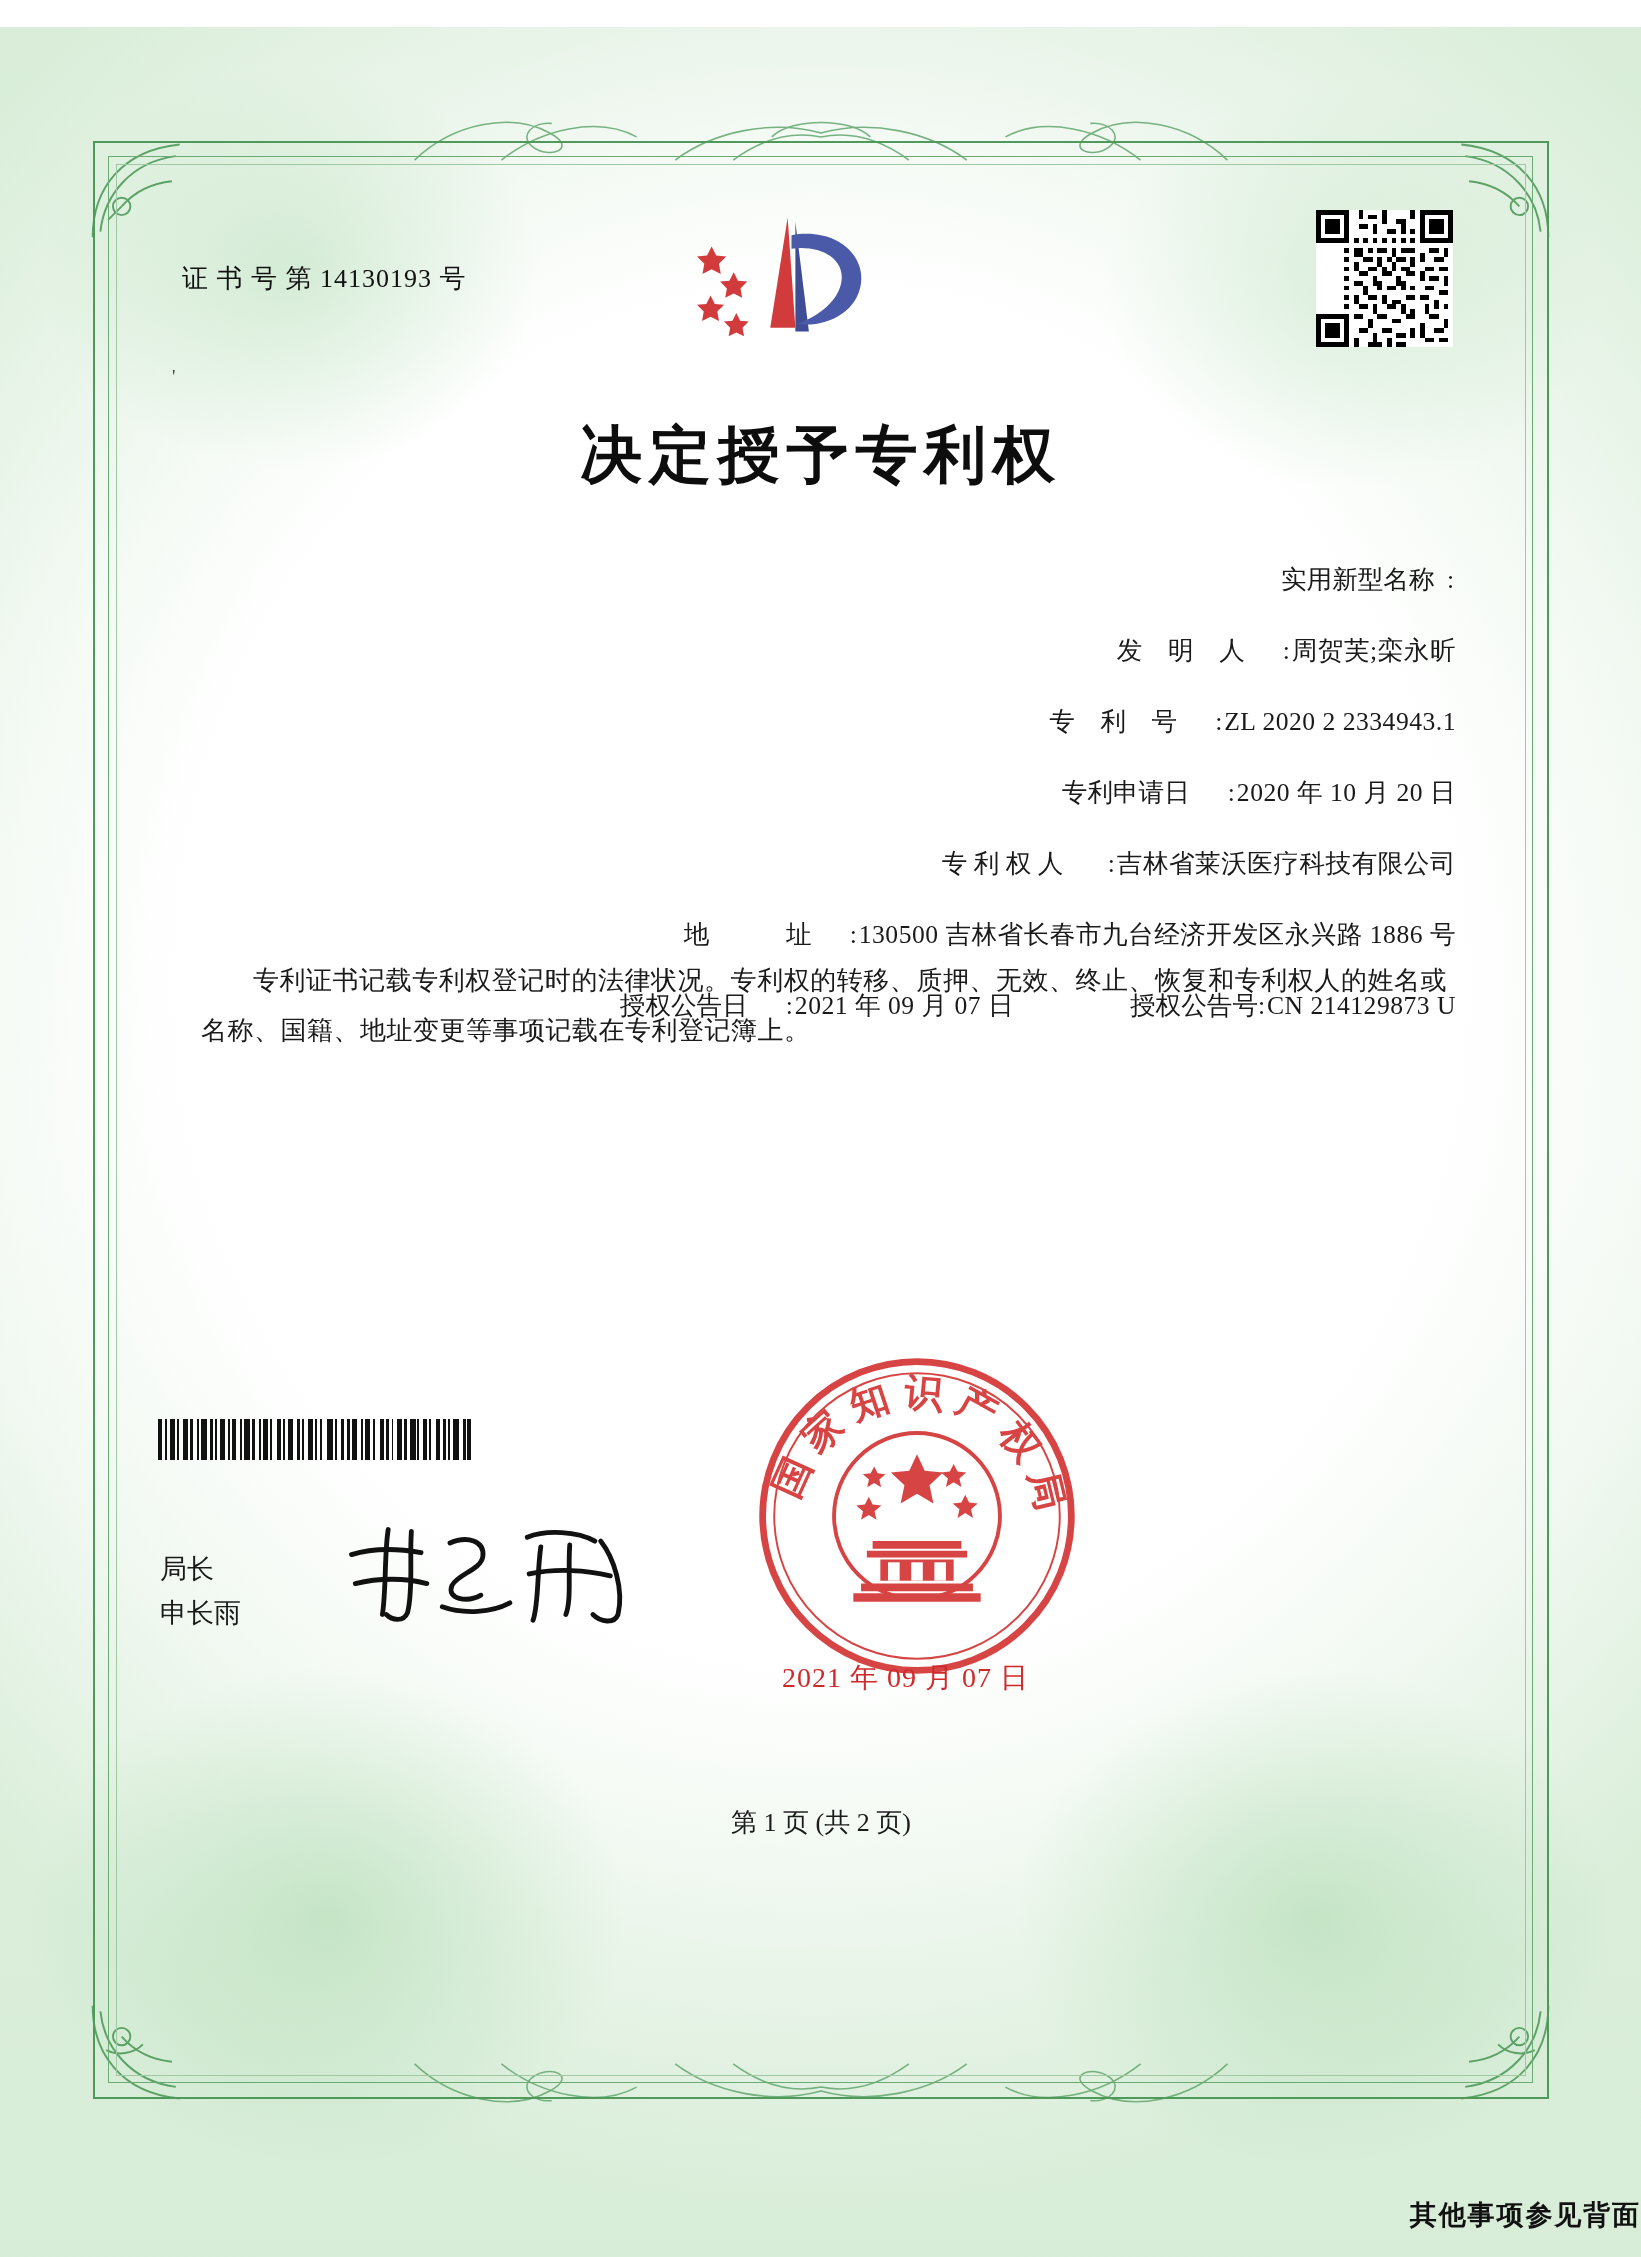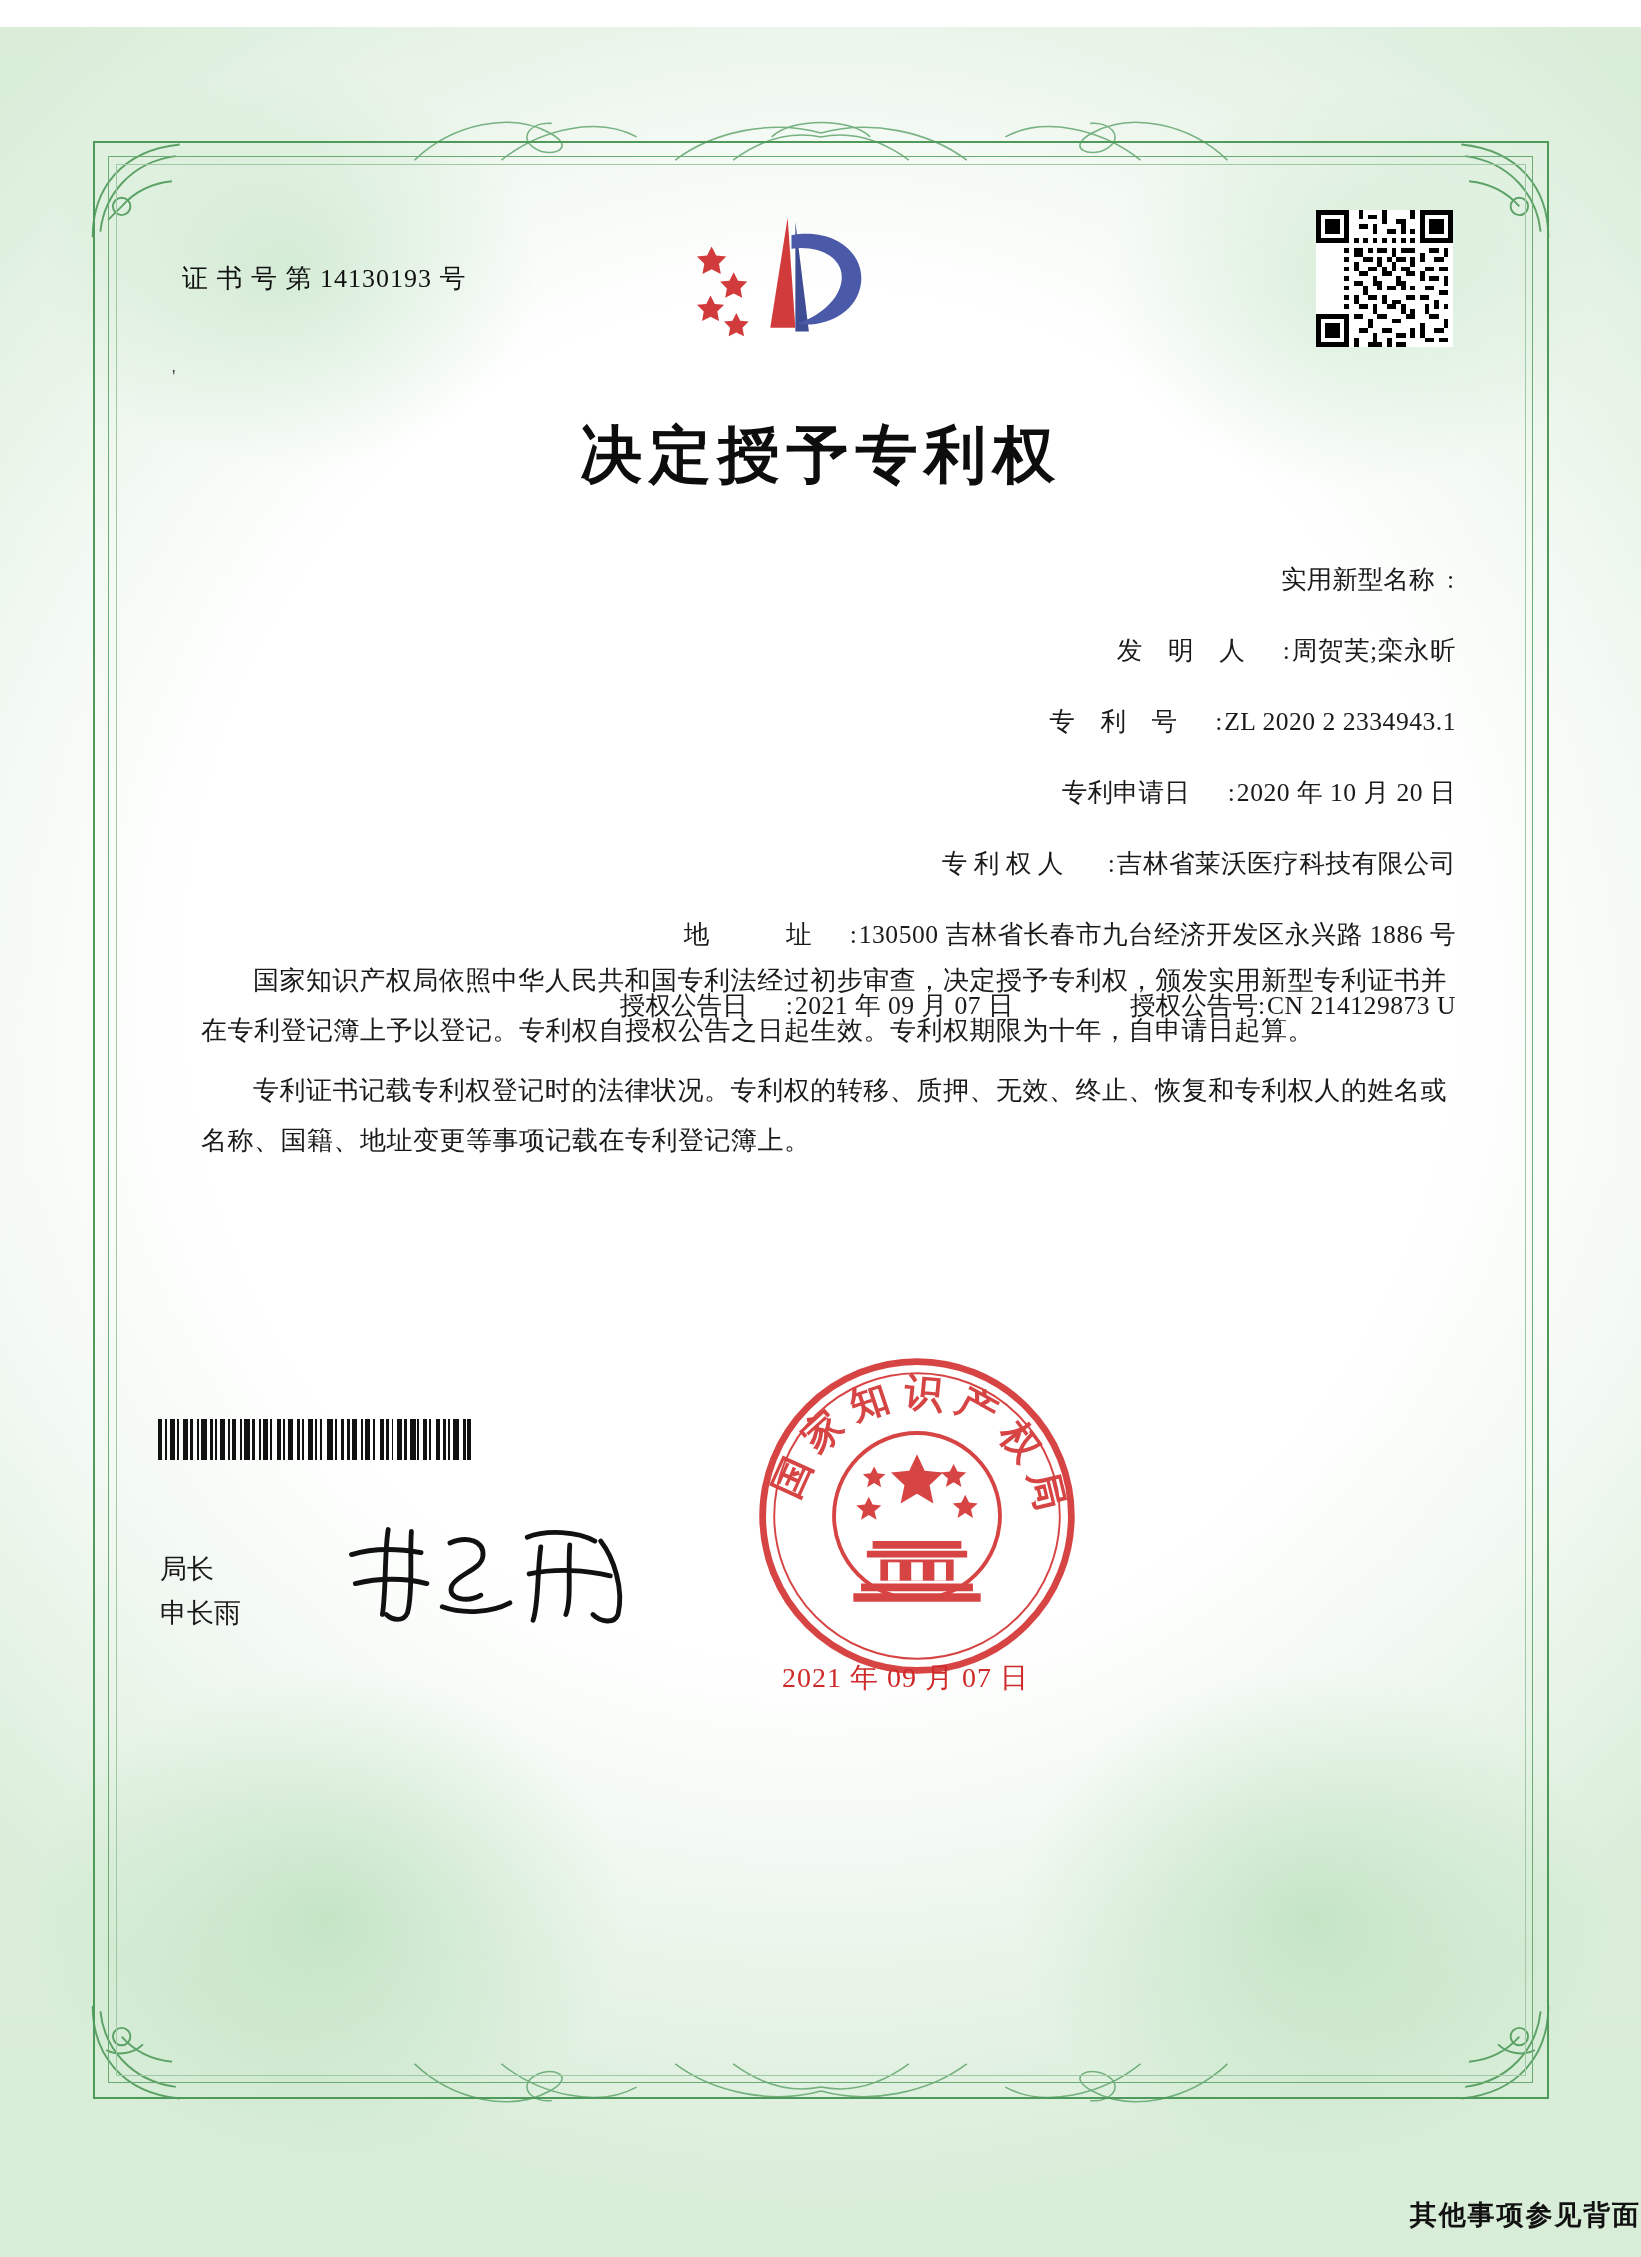--- a/index.html
+++ b/index.html
@@ -409,21 +409,20 @@
         <span class="flabel">授权公告日</span>
         <span class="fcolon">:</span>
         <span class="fvalue">2021 年 09 月 07 日</span>
         <span class="flabel second-label">授权公告号</span>
         <span class="fcolon">:</span>
         <span class="fvalue">CN 214129873 U</span>
       </div>
     </div>
 
     <div class="paras">
-      <p>国家知识产权局依照中华人民共和国专利法经过初步审查，决定授予专利权，颁发实用新型专利证书并在专利登记簿上予以登记。专利权自授权公告之日起生效。专利权期限为十年，自申请日起算。</p>
       <p>专利证书记载专利权登记时的法律状况。专利权的转移、质押、无效、终止、恢复和专利权人的姓名或名称、国籍、地址变更等事项记载在专利登记簿上。</p>
     </div>
 
     <div class="barcode">
       <i style="width:3.9px"></i>
         <i style="width:2.9px;background:transparent"></i>
       <i style="width:1.9px"></i>
         <i style="width:2.9px;background:transparent"></i>
       <i style="width:5.8px"></i>
         <i style="width:1.9px;background:transparent"></i>
@@ -568,17 +567,18 @@
 
         <path id="sealArc" d="M 44 182 A 126 126 0 0 1 296 182" fill="none"></path>
         <text font-family="DejaVu Serif, serif" font-size="40" font-weight="bold" fill="#d22b2b" letter-spacing="12">
           <textPath href="#sealArc" startOffset="7%">国家知识产权局</textPath>
         </text>
       </g>
     </svg>
 
     <div class="seal-date">2021 年 09 月 07 日</div>
 
+    <div class="page-num">第 1 页 (共 2 页)</div>
   </div>
 
   <div class="footer-note">其他事项参见背面</div>
 </div>
 
 
 </body></html>

